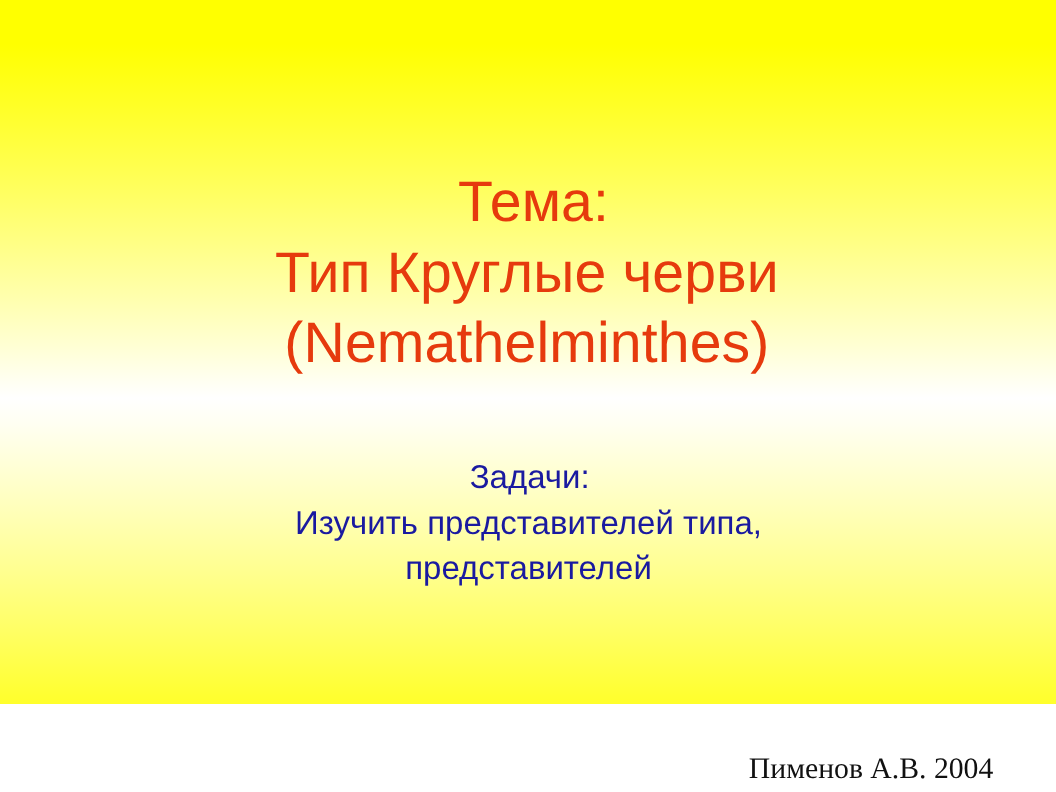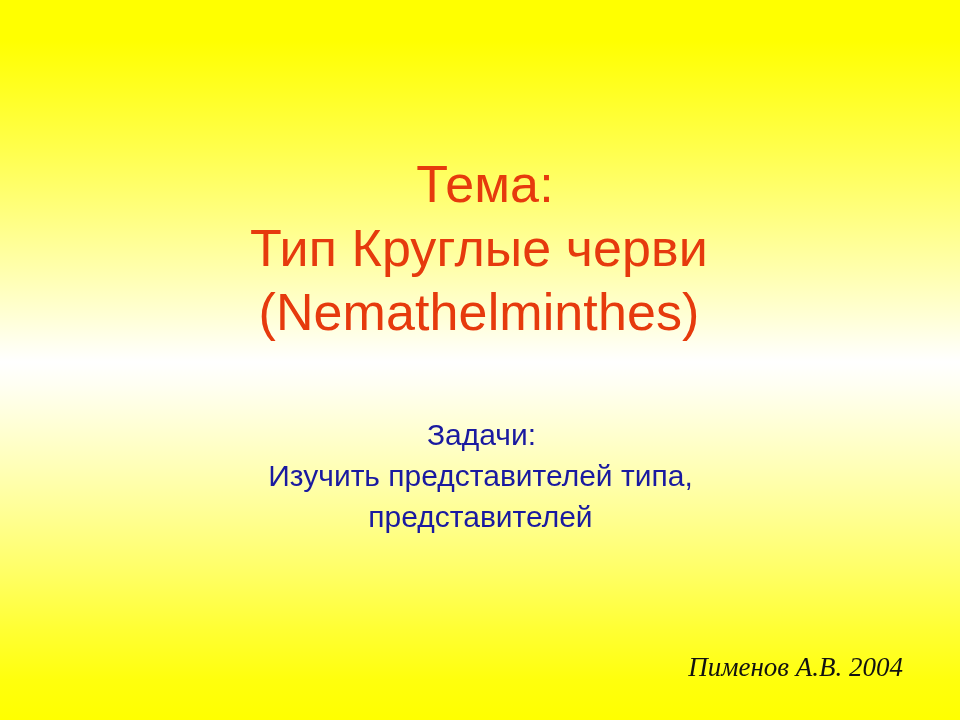--- a/index.html
+++ b/index.html
@@ -11,21 +11,21 @@
     width: 960px;
     height: 720px;
     overflow: hidden;
     font-family: "Liberation Sans", sans-serif;
   }
 
   
   #slide {
     position: relative;
     width: 960px;
-    height: 720px;
+    height: 640px;
     box-sizing: border-box;
     
     background: linear-gradient(
       to bottom,
       #ffff00   0px,
       #ffff00   40px,
       #ffff22   90px,
       #ffff4d  150px,
       #ffff80  215px,
       #ffffad  270px,
@@ -83,24 +83,23 @@
   }
   #subtitle-heading { margin-left: 3px; }
   #subtitle-line-1  { margin-left: 1px; }
   #subtitle-line-2  { margin-left: 1px; }
   #subtitle-line-3  { margin-left: 1px; }
 
   
   #footer-credit {
     position: absolute;
     right: 57px;
-    top: 651px;
+    top: 682px;
     color: #111111;
     font-family: "Liberation Serif", serif;
-    font-style: italic;
     font-size: 27px;
     line-height: 32px;
     white-space: nowrap;
   }
 </style>
 </head>
 <body>
 
 <div id="slide">
 

